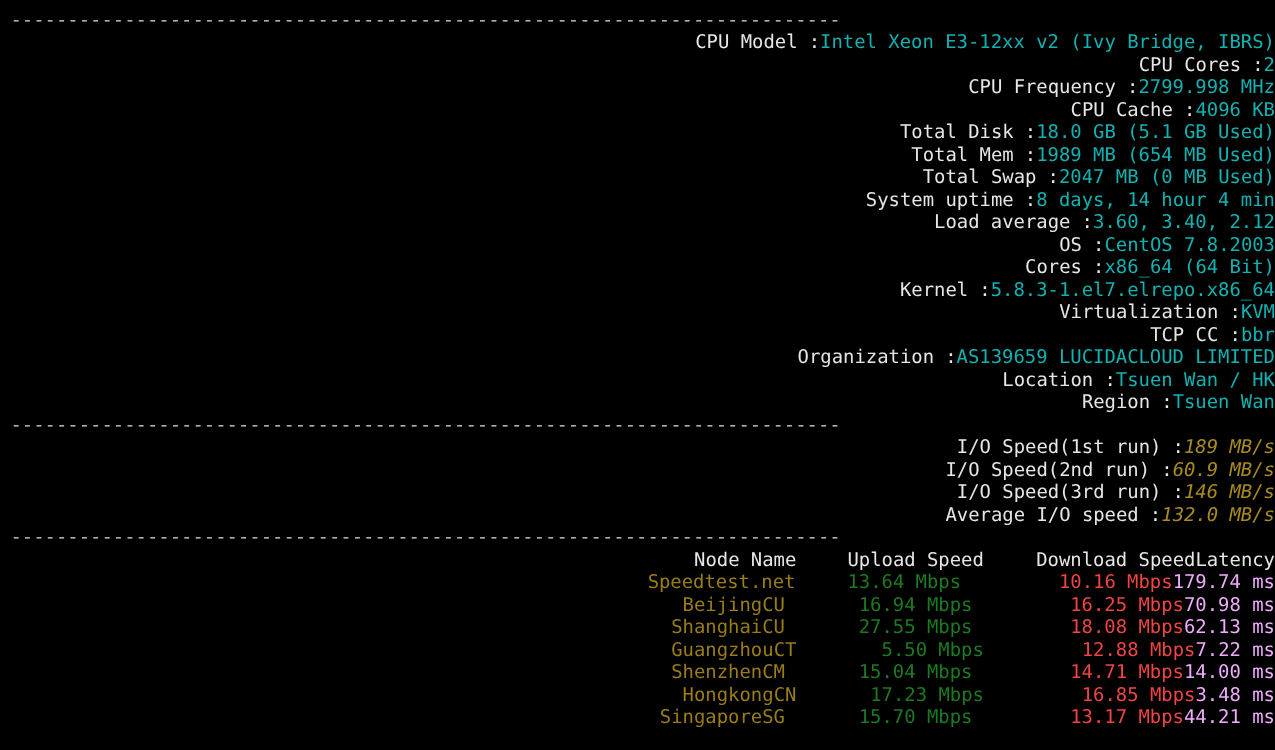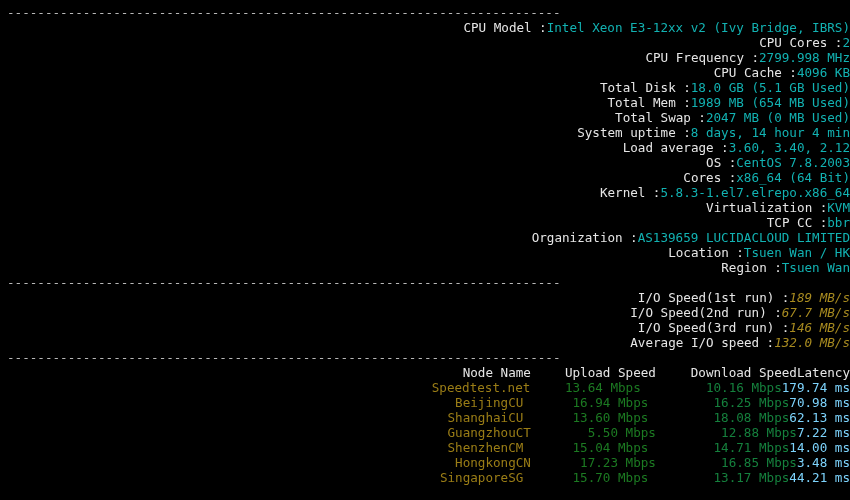--- a/index.html
+++ b/index.html
@@ -63,25 +63,25 @@
     color: #9a7d16;
   }
   .c-up {
     display: inline-block;
     width: 125px;
     color: #1c7a22;
   }
   .c-down {
     display: inline-block;
     width: 141px;
-    color: #15803d;
+    color: #ef4444;
   }
   .c-lat {
     display: inline-block;
-    color: #7dd3fc;
+    color: #f0abfc;
   }
   .hdr .c-node, .hdr .c-up, .hdr .c-down, .hdr .c-lat {
     color: #e6e6e6;
   }
   .node-name { display: inline-block; width: 84px; }
   .node-isp  { display: inline-block; }
 </style>
 </head>
 <body>
 
@@ -108,31 +108,31 @@
       <div class="line"><span class="label">TCP CC</span><span class="colon">:</span><span class="val-cyan">bbr</span></div>
       <div class="line"><span class="label">Organization</span><span class="colon">:</span><span class="val-cyan">AS139659 LUCIDACLOUD LIMITED</span></div>
       <div class="line"><span class="label">Location</span><span class="colon">:</span><span class="val-cyan">Tsuen Wan / HK</span></div>
       <div class="line"><span class="label">Region</span><span class="colon">:</span><span class="val-cyan">Tsuen Wan</span></div>
     </div>
 
   <div class="sep">-------------------------------------------------------------------------</div>
 
   <div id="iospeed-block">
       <div class="line"><span class="label">I/O Speed(1st run)</span><span class="colon">:</span><span class="val-yellow">189 MB/s</span></div>
-      <div class="line"><span class="label">I/O Speed(2nd run)</span><span class="colon">:</span><span class="val-yellow">67.7 MB/s</span></div>
+      <div class="line"><span class="label">I/O Speed(2nd run)</span><span class="colon">:</span><span class="val-yellow">60.9 MB/s</span></div>
       <div class="line"><span class="label">I/O Speed(3rd run)</span><span class="colon">:</span><span class="val-yellow">146 MB/s</span></div>
       <div class="line"><span class="label">Average I/O speed</span><span class="colon">:</span><span class="val-yellow">132.0 MB/s</span></div>
     </div>
 
   <div class="sep">-------------------------------------------------------------------------</div>
 
   <div id="speedtest-block">
       <div class="line hdr"><span class="c-node">Node Name</span><span class="c-up">Upload Speed</span><span class="c-down">Download Speed</span><span class="c-lat">Latency</span></div>
       <div class="line"><span class="c-node"><span class="node-name">Speedtest.net</span><span class="node-isp"></span></span><span class="c-up">13.64 Mbps</span><span class="c-down">10.16 Mbps</span><span class="c-lat">179.74 ms</span></div>
       <div class="line"><span class="c-node"><span class="node-name">Beijing</span><span class="node-isp">CU</span></span><span class="c-up">16.94 Mbps</span><span class="c-down">16.25 Mbps</span><span class="c-lat">70.98 ms</span></div>
-      <div class="line"><span class="c-node"><span class="node-name">Shanghai</span><span class="node-isp">CU</span></span><span class="c-up">13.60 Mbps</span><span class="c-down">18.08 Mbps</span><span class="c-lat">62.13 ms</span></div>
+      <div class="line"><span class="c-node"><span class="node-name">Shanghai</span><span class="node-isp">CU</span></span><span class="c-up">27.55 Mbps</span><span class="c-down">18.08 Mbps</span><span class="c-lat">62.13 ms</span></div>
       <div class="line"><span class="c-node"><span class="node-name">Guangzhou</span><span class="node-isp">CT</span></span><span class="c-up">5.50 Mbps</span><span class="c-down">12.88 Mbps</span><span class="c-lat">7.22 ms</span></div>
       <div class="line"><span class="c-node"><span class="node-name">Shenzhen</span><span class="node-isp">CM</span></span><span class="c-up">15.04 Mbps</span><span class="c-down">14.71 Mbps</span><span class="c-lat">14.00 ms</span></div>
       <div class="line"><span class="c-node"><span class="node-name">Hongkong</span><span class="node-isp">CN</span></span><span class="c-up">17.23 Mbps</span><span class="c-down">16.85 Mbps</span><span class="c-lat">3.48 ms</span></div>
       <div class="line"><span class="c-node"><span class="node-name">Singapore</span><span class="node-isp">SG</span></span><span class="c-up">15.70 Mbps</span><span class="c-down">13.17 Mbps</span><span class="c-lat">44.21 ms</span></div>
     </div>
 
 </div>
 
 </body></html>

